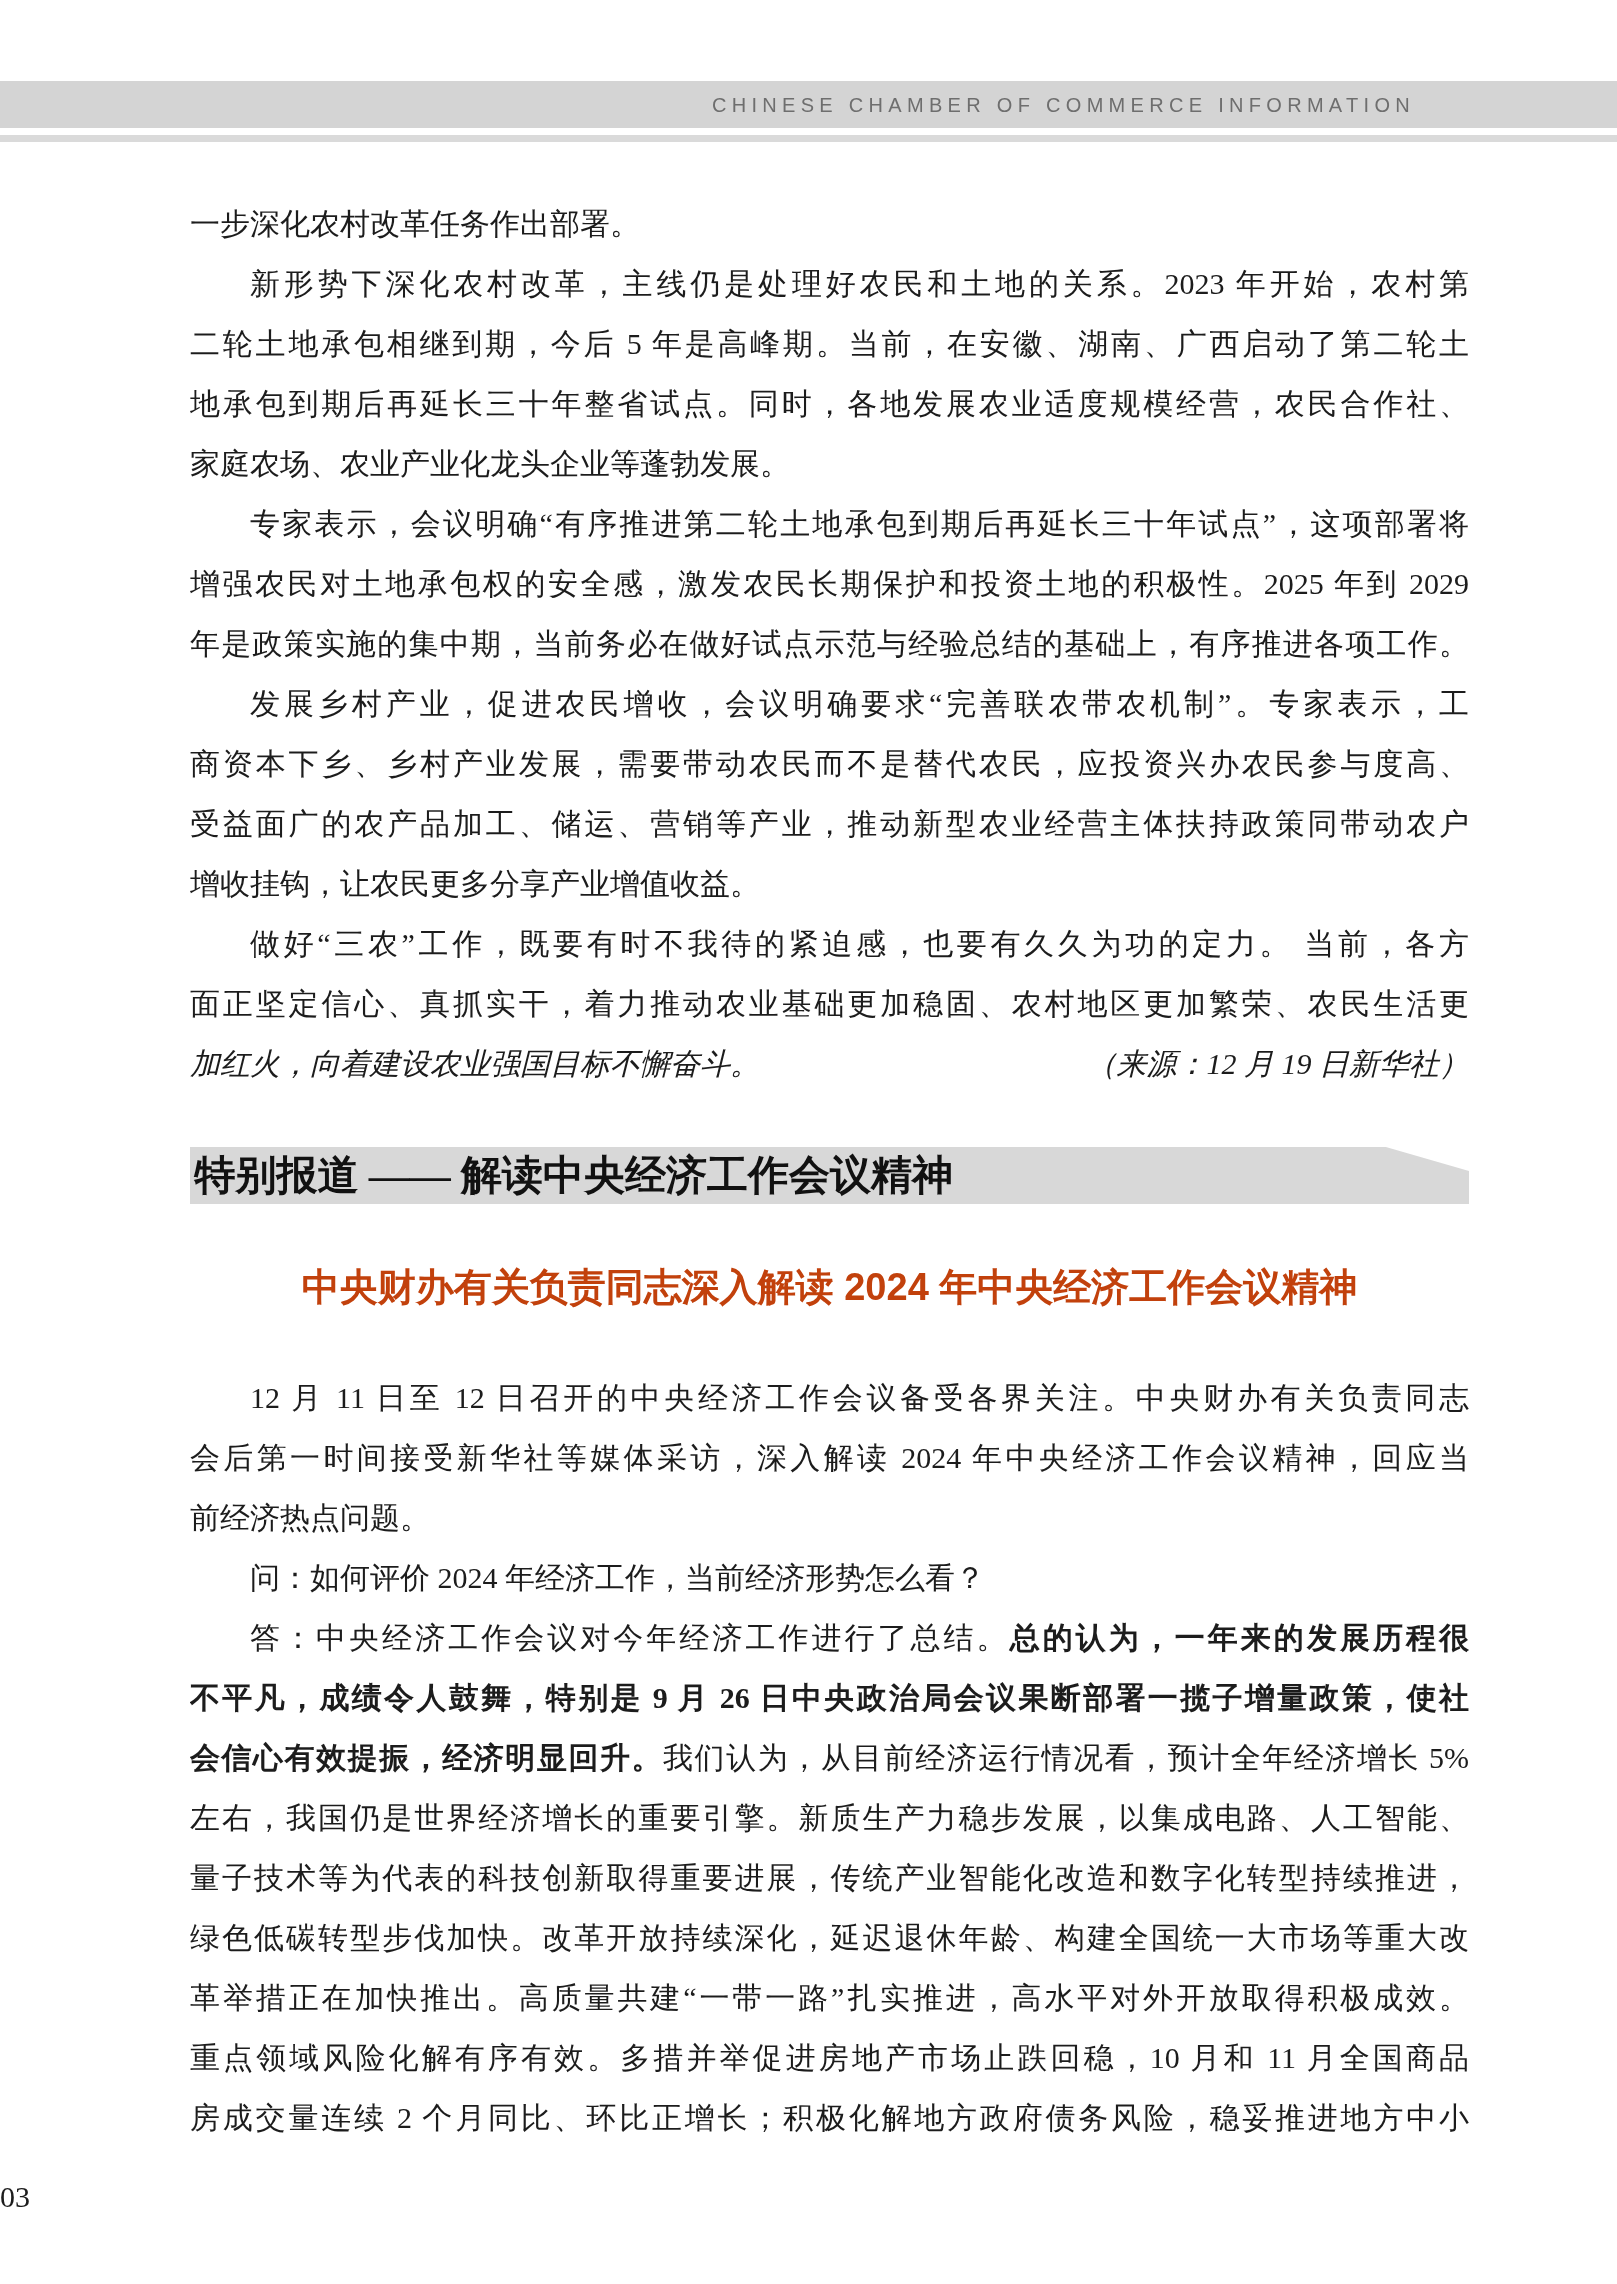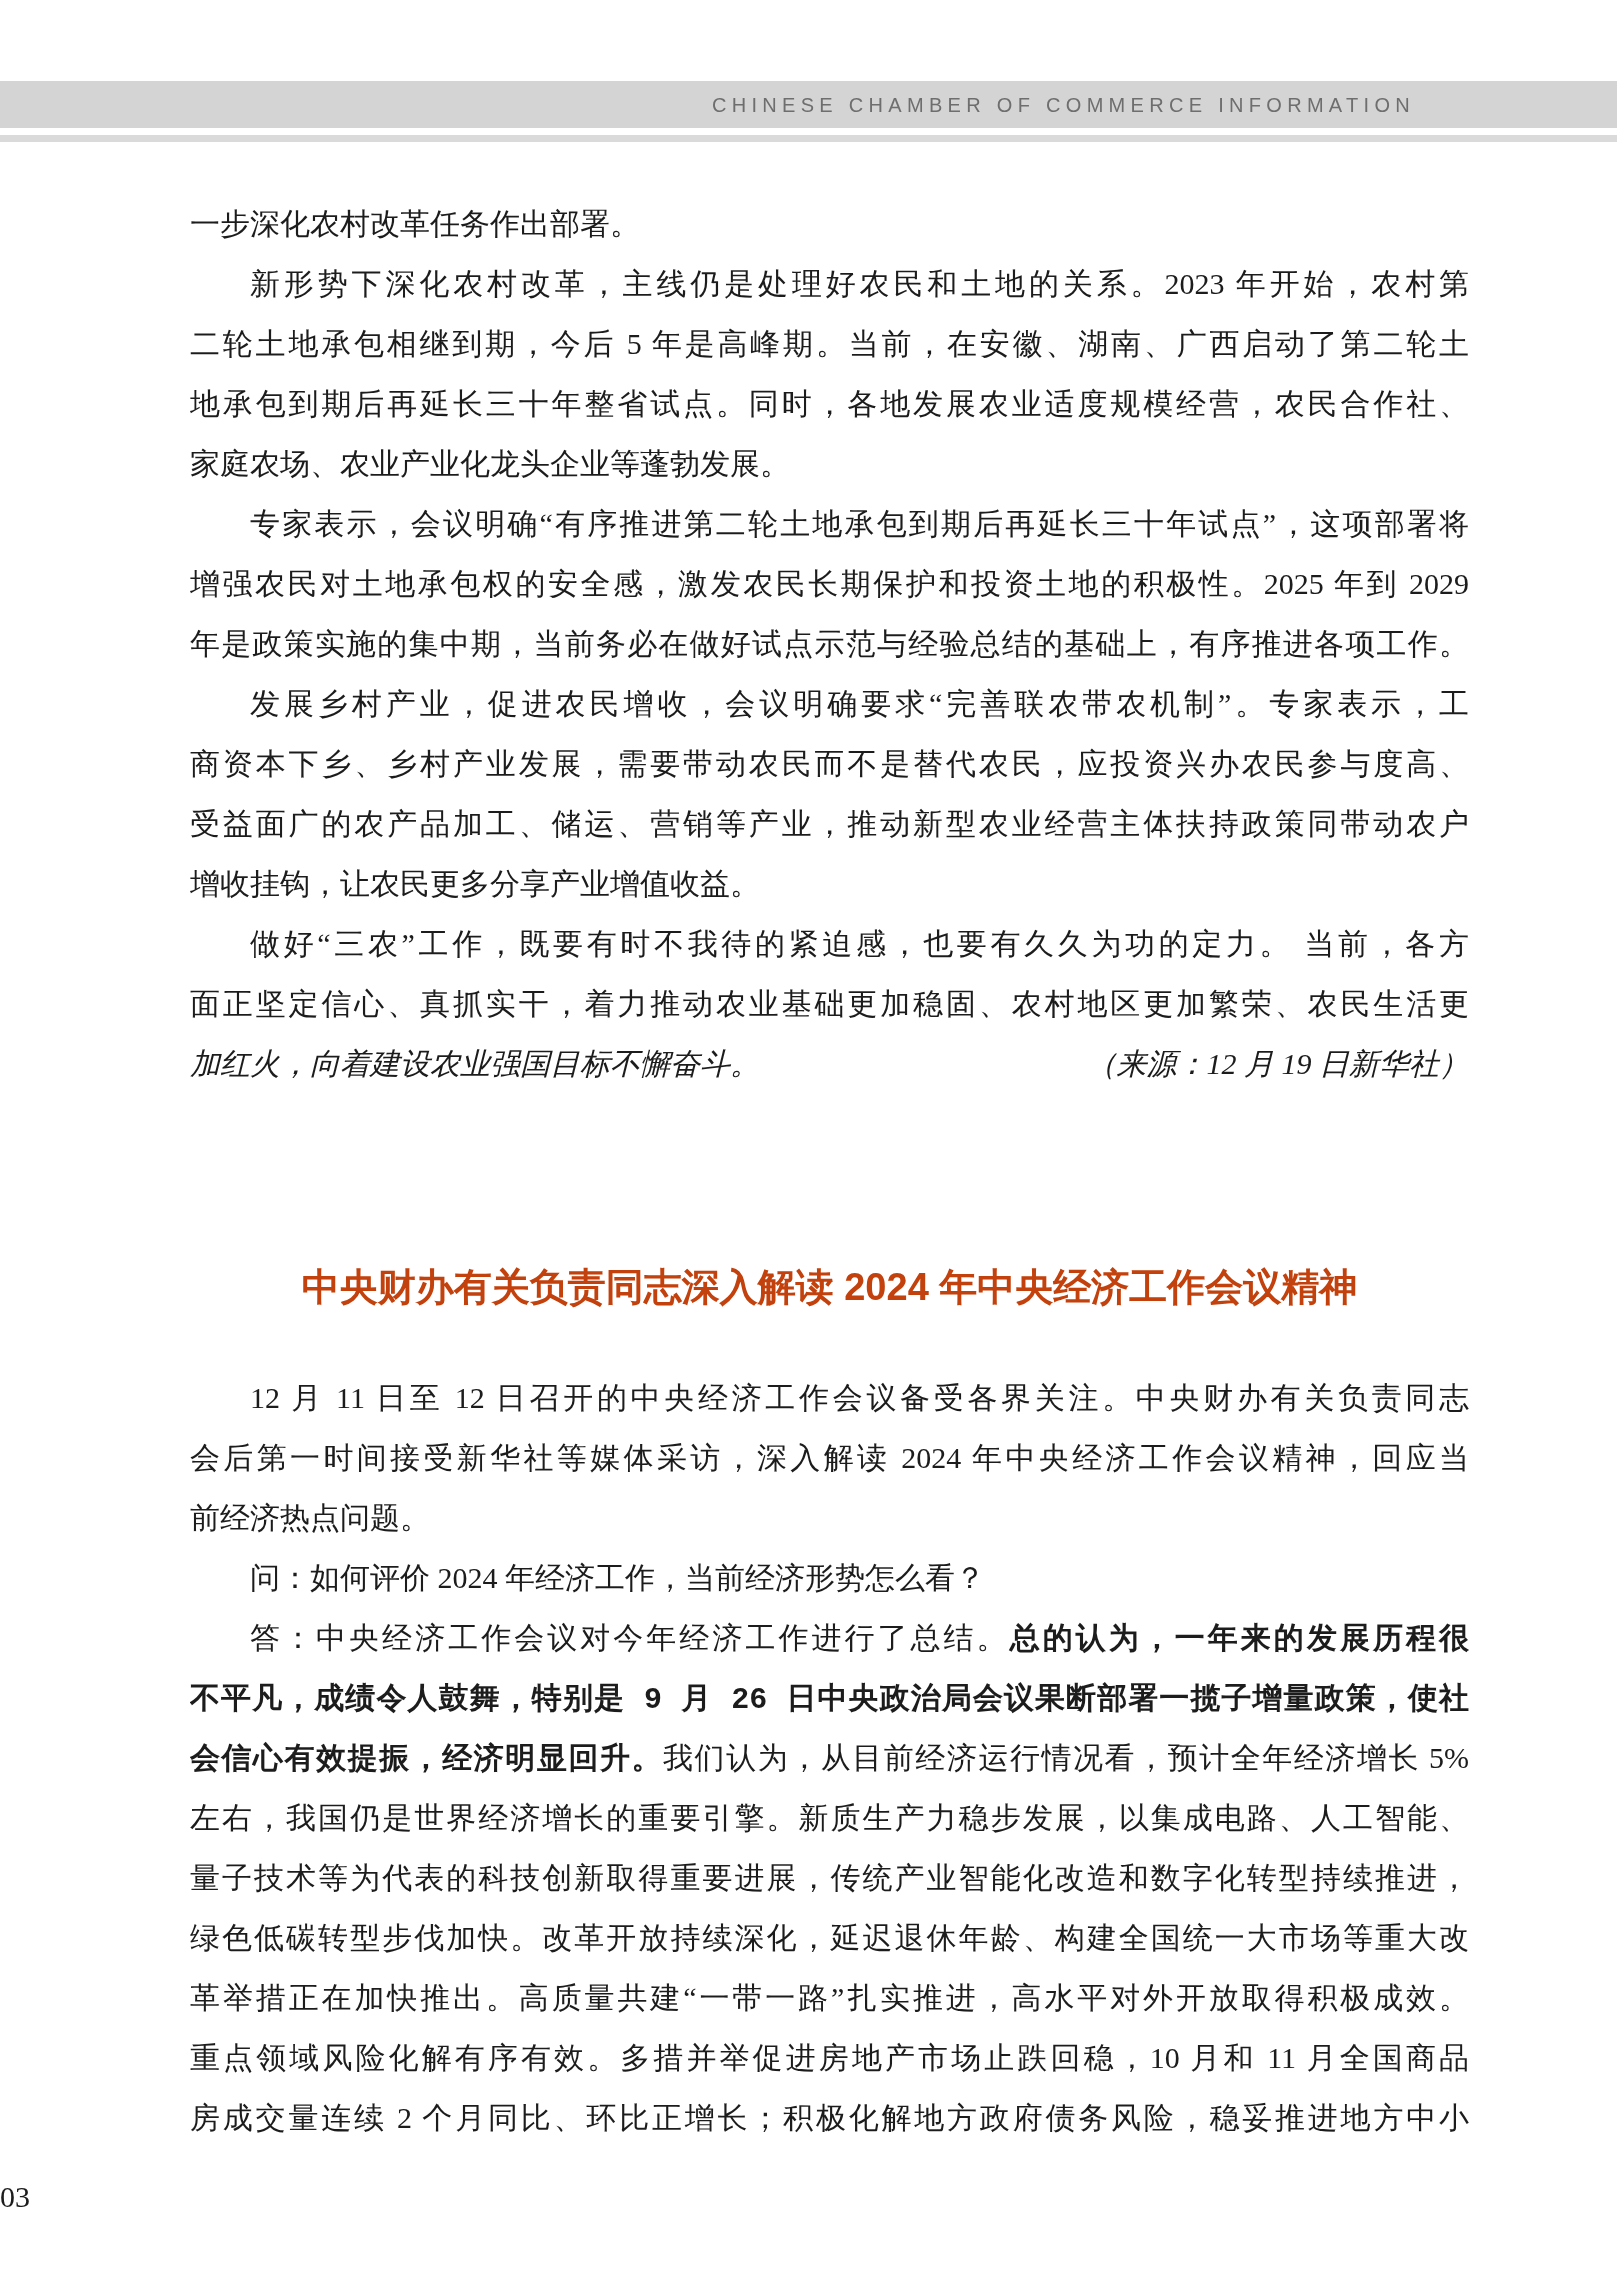--- a/index.html
+++ b/index.html
@@ -39,21 +39,21 @@
   #article2{top:1368px;}
   .line{
     height:60px; line-height:60px;
     font-size:30px;
     text-align:justify;
     text-align-last:justify;
     overflow:hidden;
   }
   .line.indent{text-indent:60px;}
   .line.end{text-align-last:left;}
-  .line b{font-weight:700;font-family:Liberation Mono, monospace;}
+  .line b{font-weight:700;}
   .line.split{
     display:flex; justify-content:space-between;
     text-align:center;
     font-style:italic;
   }
   .line.split .right-note{white-space:nowrap;}
   
   .section-band{
     position:absolute; top:1147px; left:190px;
     width:1279px; height:57px;
@@ -108,20 +108,23 @@
       <div class="line"><span>受益面广的农产品加工、储运、营销等产业，推动新型农业经营主体扶持政策同带动农户</span></div>
       <div class="line end"><span>增收挂钩，让农民更多分享产业增值收益。</span></div>
       <div class="line indent"><span>做好“三农”工作，既要有时不我待的紧迫感，也要有久久为功的定力。 当前，各方</span></div>
       <div class="line"><span>面正坚定信心、真抓实干，着力推动农业基础更加稳固、农村地区更加繁荣、农民生活更</span></div>
       <div class="line end split">
         <span><span>加红火，向着建设农业强国目标不懈奋斗。</span></span>
         <span class="right-note">（来源：12 月 19 日新华社）</span>
       </div>
     </div>
 
+  <div class="section-band">
+    <h2>特别报道 —— 解读中央经济工作会议精神</h2>
+  </div>
 
   <h1 class="article-title">中央财办有关负责同志深入解读 2024 年中央经济工作会议精神</h1>
 
   <div class="article" id="article2">
       <div class="line indent"><span>12 月 11 日至 12 日召开的中央经济工作会议备受各界关注。中央财办有关负责同志</span></div>
       <div class="line"><span>会后第一时间接受新华社等媒体采访，深入解读 2024 年中央经济工作会议精神，回应当</span></div>
       <div class="line end"><span>前经济热点问题。</span></div>
       <div class="line indent end"><span>问：如何评价 2024 年经济工作，当前经济形势怎么看？</span></div>
       <div class="line indent"><span>答：中央经济工作会议对今年经济工作进行了总结。</span><b>总的认为，一年来的发展历程很</b></div>
       <div class="line"><b>不平凡，成绩令人鼓舞，特别是 9 月 26 日中央政治局会议果断部署一揽子增量政策，使社</b></div>

